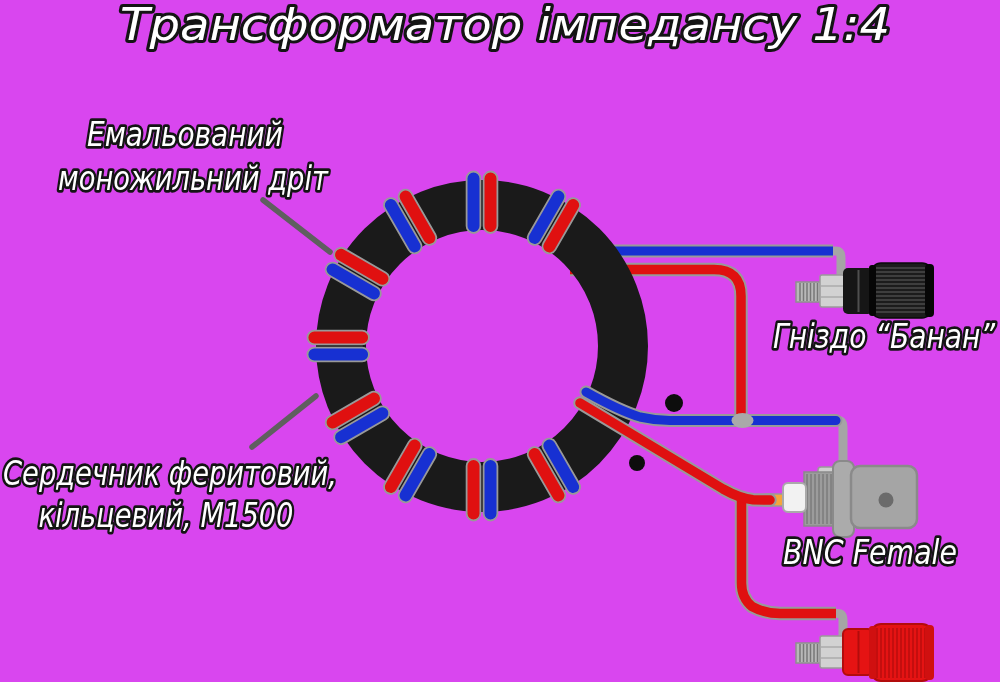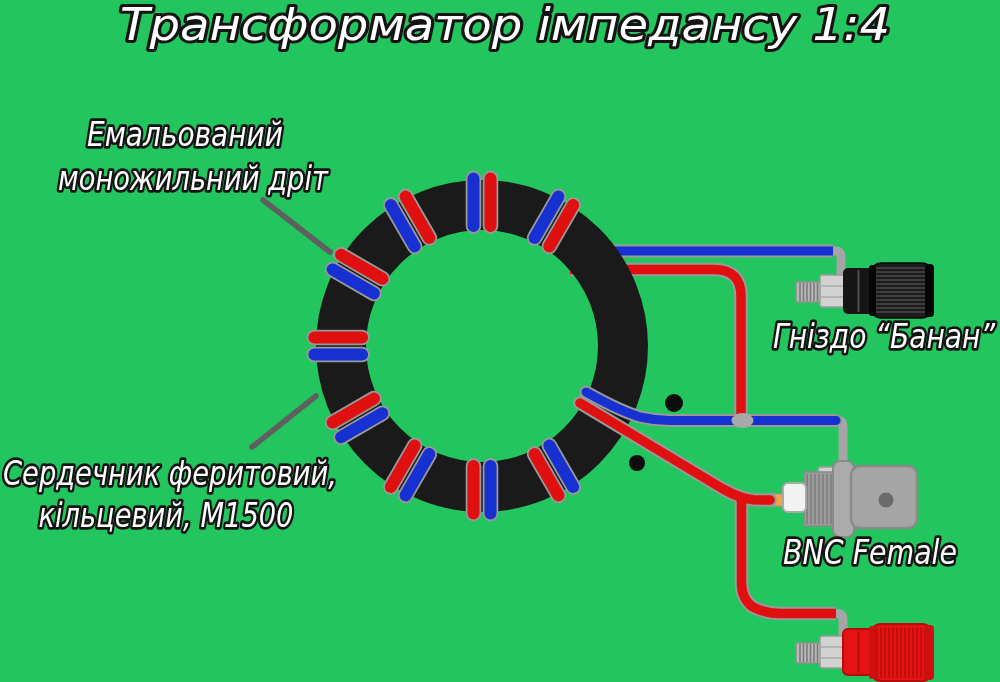--- a/index.html
+++ b/index.html
@@ -1,16 +1,16 @@
 <!DOCTYPE html>
 <html><head>
 <meta charset="utf-8">
 <style>
   html,body{margin:0;padding:0;background:#ffffff;}
-  .stage{position:relative;width:1000px;height:682px;background:#22c55e;overflow:hidden;}
+  .stage{position:relative;width:1000px;height:682px;background:#d946ef;overflow:hidden;}
   svg{display:block;}
   text{font-family:"DejaVu Sans","Liberation Sans",sans-serif;font-style:italic;}
 </style>
 </head>
 <body>
 
 <div class="stage">
 <svg width="1000" height="682" viewBox="0 0 1000 682" xmlns="http://www.w3.org/2000/svg">
 
   <defs>

